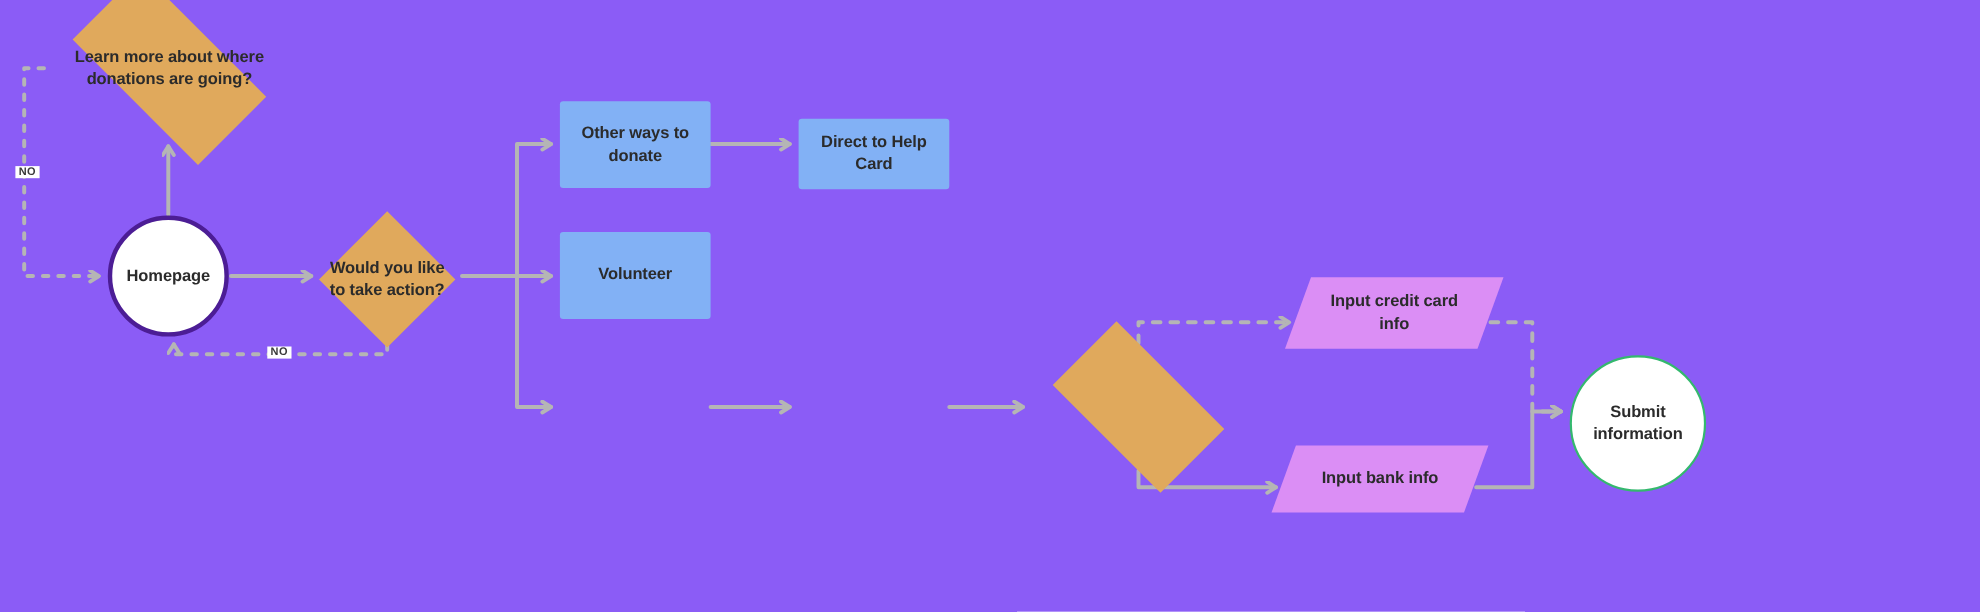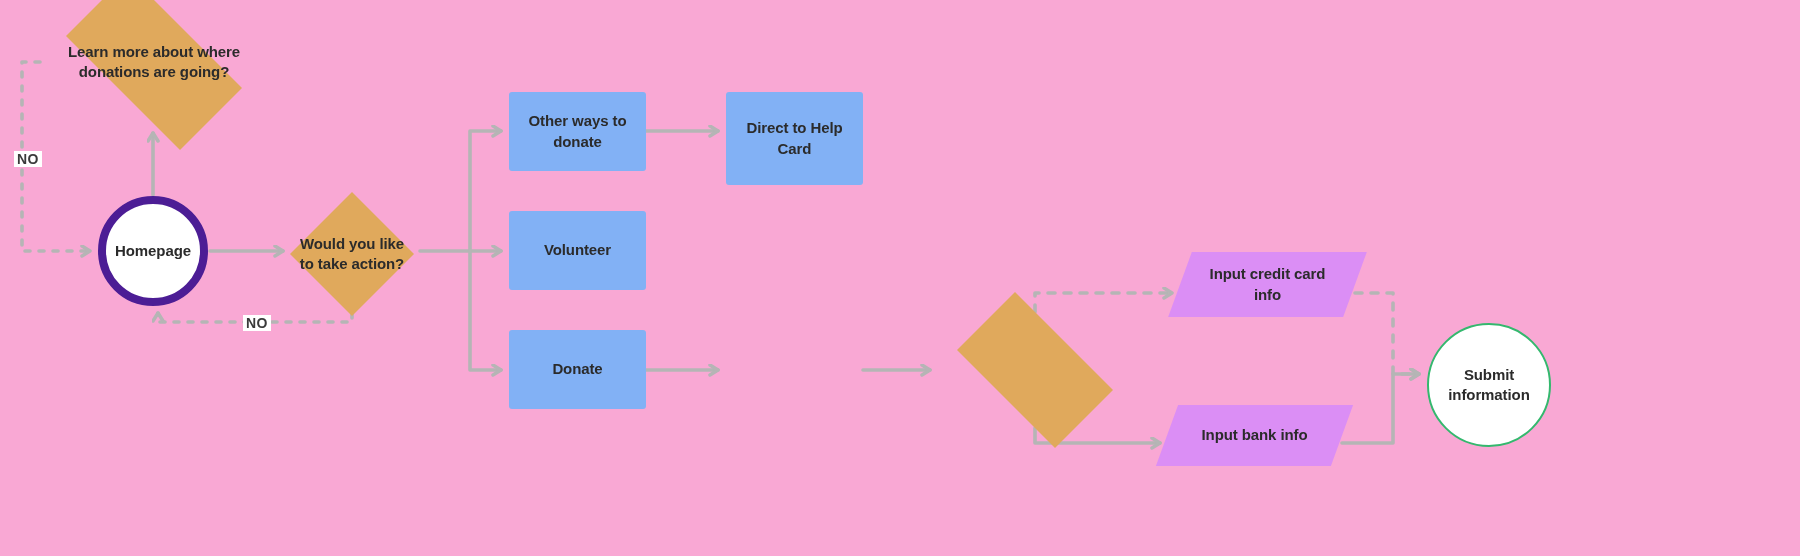--- a/index.html
+++ b/index.html
@@ -10,21 +10,21 @@
   body {
     width: 1800px;
     height: 556px;
     font-family: "Liberation Sans", sans-serif;
     overflow: hidden;
   }
   #canvas {
     position: relative;
     width: 1800px;
     height: 556px;
-    background: #f9a8d4;
+    background: #8b5cf6;
   }
   #edges {
     position: absolute;
     left: 0;
     top: 0;
     width: 1800px;
     height: 556px;
   }
   .node {
     position: absolute;
@@ -57,21 +57,21 @@
     background: #e0a95c;
     transform: rotate(45deg) scale(0.7071);
     transform-origin: center center;
   }
   .diamond-inner {
     position: relative;
     z-index: 2;
   }
   .shape-circle-orange {
     background: #ffffff;
-    border: 8px solid #4c1d95;
+    border: 4px solid #4c1d95;
     border-radius: 50%;
   }
   .shape-circle-green {
     background: #ffffff;
     border: 2px solid #34b86e;
     border-radius: 50%;
   }
   .shape-parallelogram {
     background: transparent;
   }
@@ -81,21 +81,21 @@
     background: #db8ef5;
     transform: skewX(-20deg);
   }
   .para-inner {
     position: relative;
     z-index: 2;
   }
   .edge-label {
     position: absolute;
     font-family: "Liberation Sans", sans-serif;
-    font-size: 14px;
+    font-size: 10px;
     font-weight: bold;
     color: #3a3a3a;
     letter-spacing: 0.4px;
     background: #ffffff;
     padding: 0 3px;
   }
 </style>
 </head>
 <body>
 
@@ -149,31 +149,28 @@
 
   <div class="node shape-diamond" style="left:290px; top:192px; width:124px; height:124px;">
     <div class="diamond-bg"></div>
     <span class="label diamond-inner">Would you like to take action?</span>
   </div>
 
   <div class="node shape-rect" style="left:509px; top:92px; width:137px; height:79px;">
     <span class="label">Other ways to donate</span>
   </div>
 
-  <div class="node shape-rect" style="left:726px; top:92px; width:137px; height:93px;">
+  <div class="node shape-rect" style="left:726px; top:108px; width:137px; height:64px;">
     <span class="label">Direct to Help Card</span>
   </div>
 
   <div class="node shape-rect" style="left:509px; top:211px; width:137px; height:79px;">
     <span class="label">Volunteer</span>
   </div>
 
-  <div class="node shape-rect" style="left:509px; top:330px; width:137px; height:79px;">
-    <span class="label">Donate</span>
-  </div>
 
 
   <div class="node shape-diamond" style="left:937px; top:312px; width:196px; height:116px;">
     <div class="diamond-bg"></div>
   </div>
 
   <div class="node shape-parallelogram" style="left:1180px; top:252px; width:175px; height:65px;">
     <div class="para-bg"></div>
     <span class="label para-inner" style="max-width:130px;">Input credit card info</span>
   </div>

